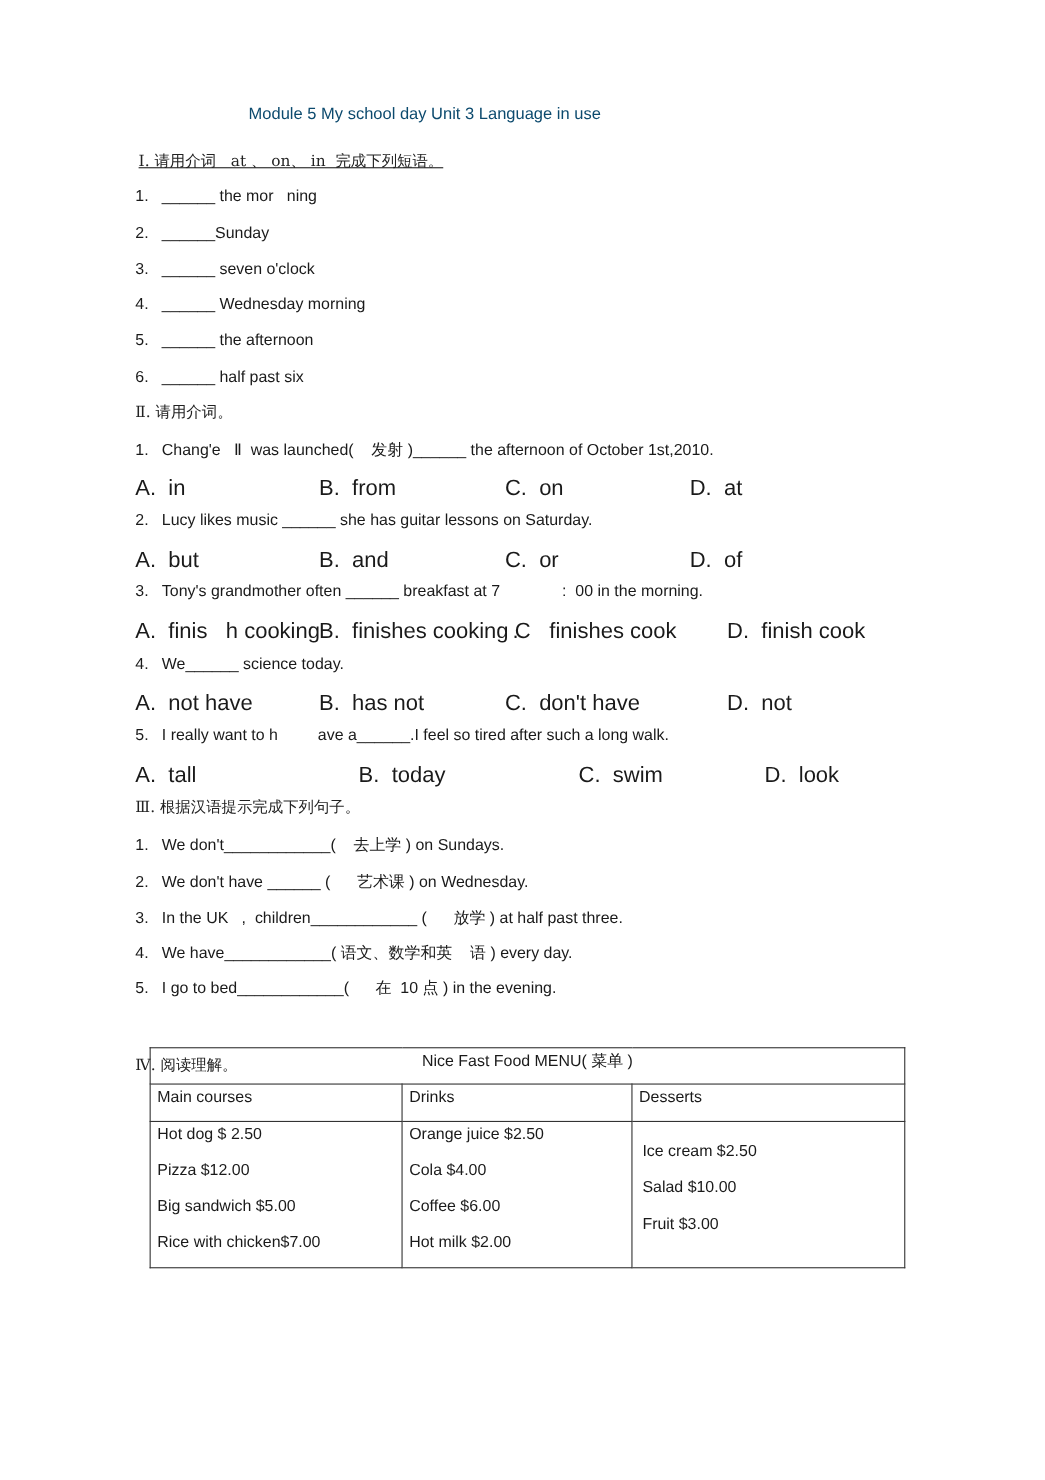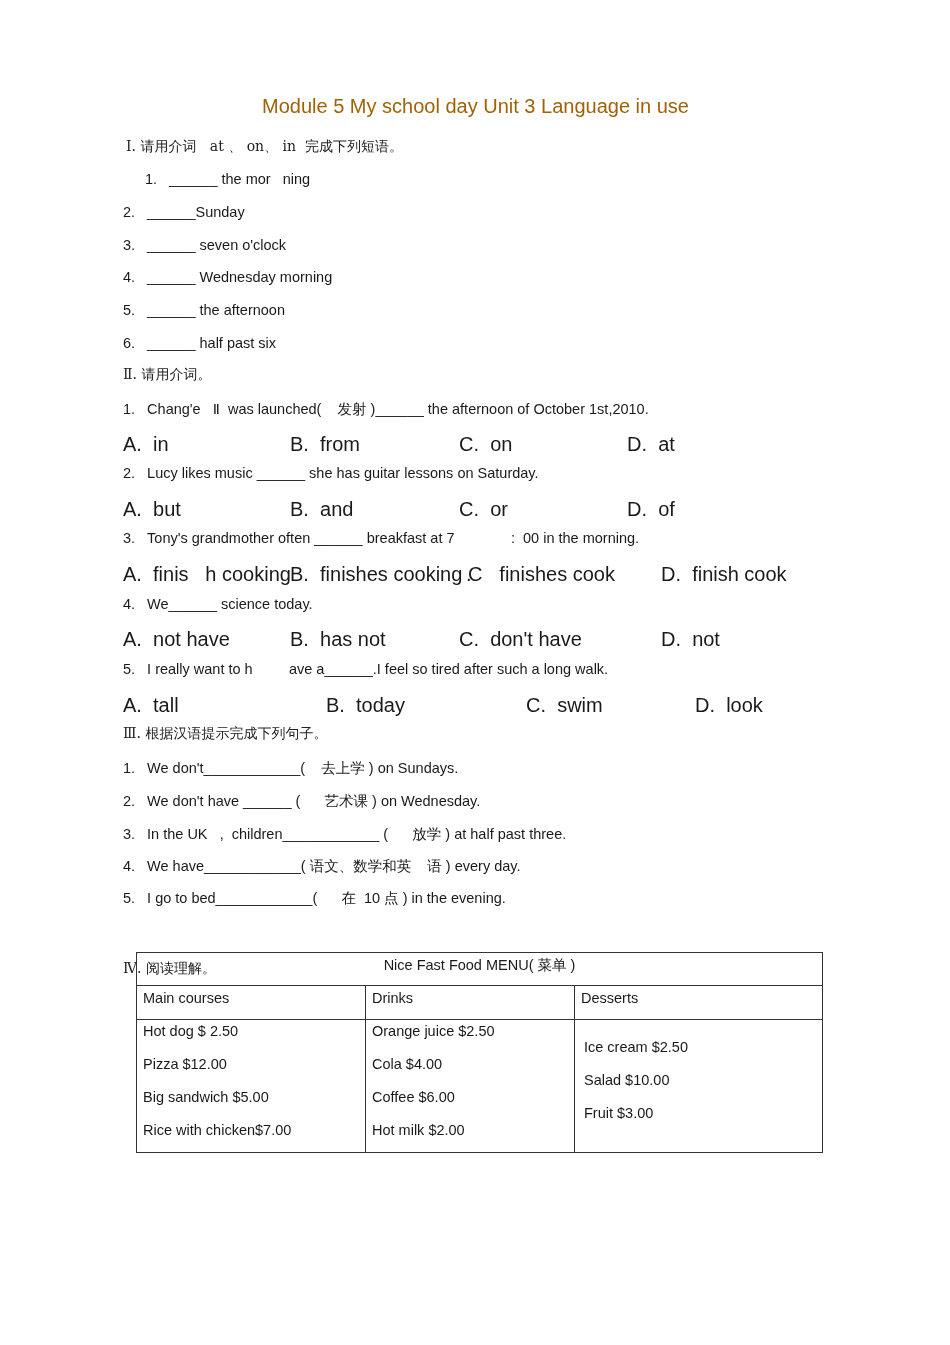--- a/index.html
+++ b/index.html
@@ -2,44 +2,44 @@
 <html><head>
 <meta charset="utf-8">
 <style>
   html, body { margin: 0; padding: 0; background: #ffffff; }
   body {
     width: 950px; height: 1345px; position: relative; overflow: hidden;
     font-family: "Liberation Sans", "DejaVu Sans", sans-serif;
     color: #1a1a1a;
   }
   .abs { position: absolute; white-space: pre; }
-  .title { font-size: 20px; left: 226px; top: 95px; color: #a16207; margin-left: 36px; }
+  .title { font-size: 15px; left: 226px; top: 95px; color: #0c4a6e; }
   .sec { font-size: 14px; font-family: "DejaVu Serif", "Liberation Serif", serif; color: #222; }
   .line { font-size: 14.5px; }
   .opt { font-size: 20px; }
   table.menu {
     position: absolute; left: 136px; top: 952px; width: 687px;
     border-collapse: collapse; font-size: 14.5px;
   }
   table.menu td { border: 1.2px solid #333; padding: 0 6px; vertical-align: top; }
   .menu-title { text-align: center; height: 32px; line-height: 24px; }
   .menu-head td { height: 33px; line-height: 24px; }
   .col1 { width: 216px; } .col2 { width: 196px; }
   .cell-list div { height: 33px; line-height: 22px; }
   .cell-list { padding-top: 0 !important; }
   .dessert-list { padding-top: 16px !important; }
 </style>
 </head>
 <body>
 
 <div class="abs title">Module 5 My school day Unit 3 Language in use</div>
 
-<div class="abs sec" style="left:126px;top:138px;">Ⅰ. 请用介词   at 、 on、 in  完成下列短语。</div>
+<div class="abs sec" style="left:126px;top:138px;text-decoration:underline;">Ⅰ. 请用介词   at 、 on、 in  完成下列短语。</div>
 <div>
-  <div class="abs line" style="left:123px;top:171px;margin-left:22px;"><span>1.</span><span style="display:inline-block;width:12px"></span><span>______ the mor   ning</span></div>
+  <div class="abs line" style="left:123px;top:171px;"><span>1.</span><span style="display:inline-block;width:12px"></span><span>______ the mor   ning</span></div>
   <div class="abs line" style="left:123px;top:204px;"><span>2.</span><span style="display:inline-block;width:12px"></span><span>______Sunday</span></div>
   <div class="abs line" style="left:123px;top:237px;"><span>3.</span><span style="display:inline-block;width:12px"></span><span>______ seven o'clock</span></div>
   <div class="abs line" style="left:123px;top:269px;"><span>4.</span><span style="display:inline-block;width:12px"></span><span>______ Wednesday morning</span></div>
   <div class="abs line" style="left:123px;top:302px;"><span>5.</span><span style="display:inline-block;width:12px"></span><span>______ the afternoon</span></div>
   <div class="abs line" style="left:123px;top:335px;"><span>6.</span><span style="display:inline-block;width:12px"></span><span>______ half past six</span></div>
 </div>
 
 <div class="abs sec" style="left:123px;top:366px;">Ⅱ. 请用介词。</div>
 
 <div class="abs line" style="left:123px;top:400px;"><span>1.</span><span style="display:inline-block;width:12px"></span><span>Chang'e   Ⅱ  was launched(    发射 )______ the afternoon of October 1st,2010.</span></div>

